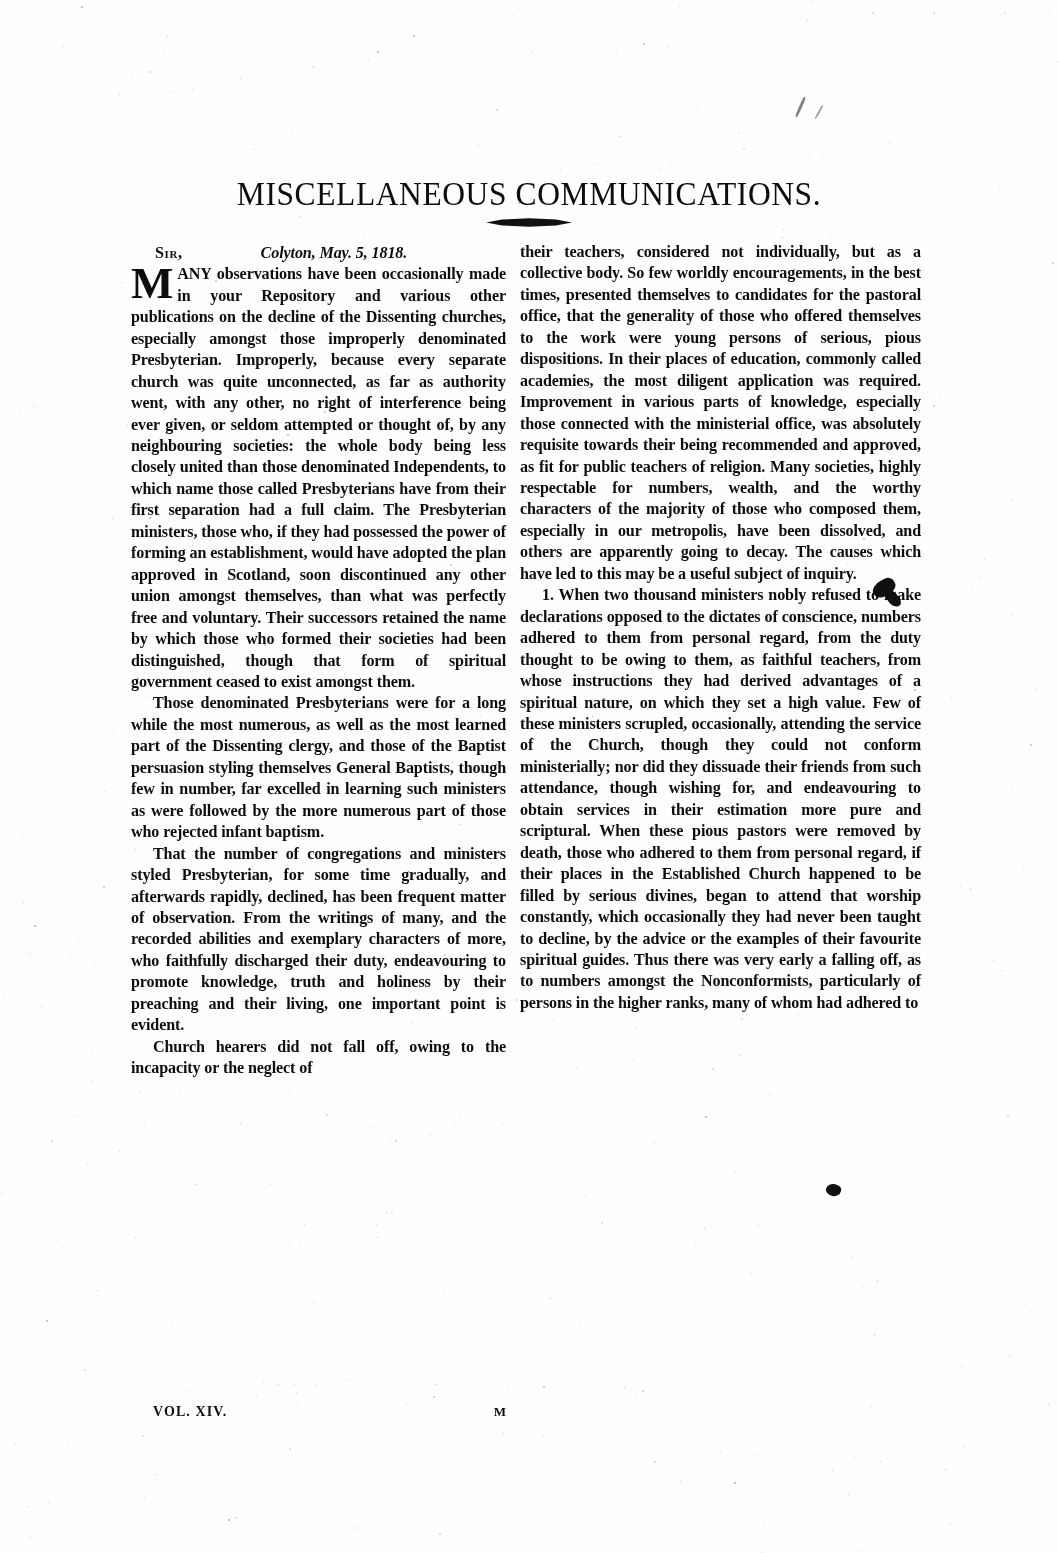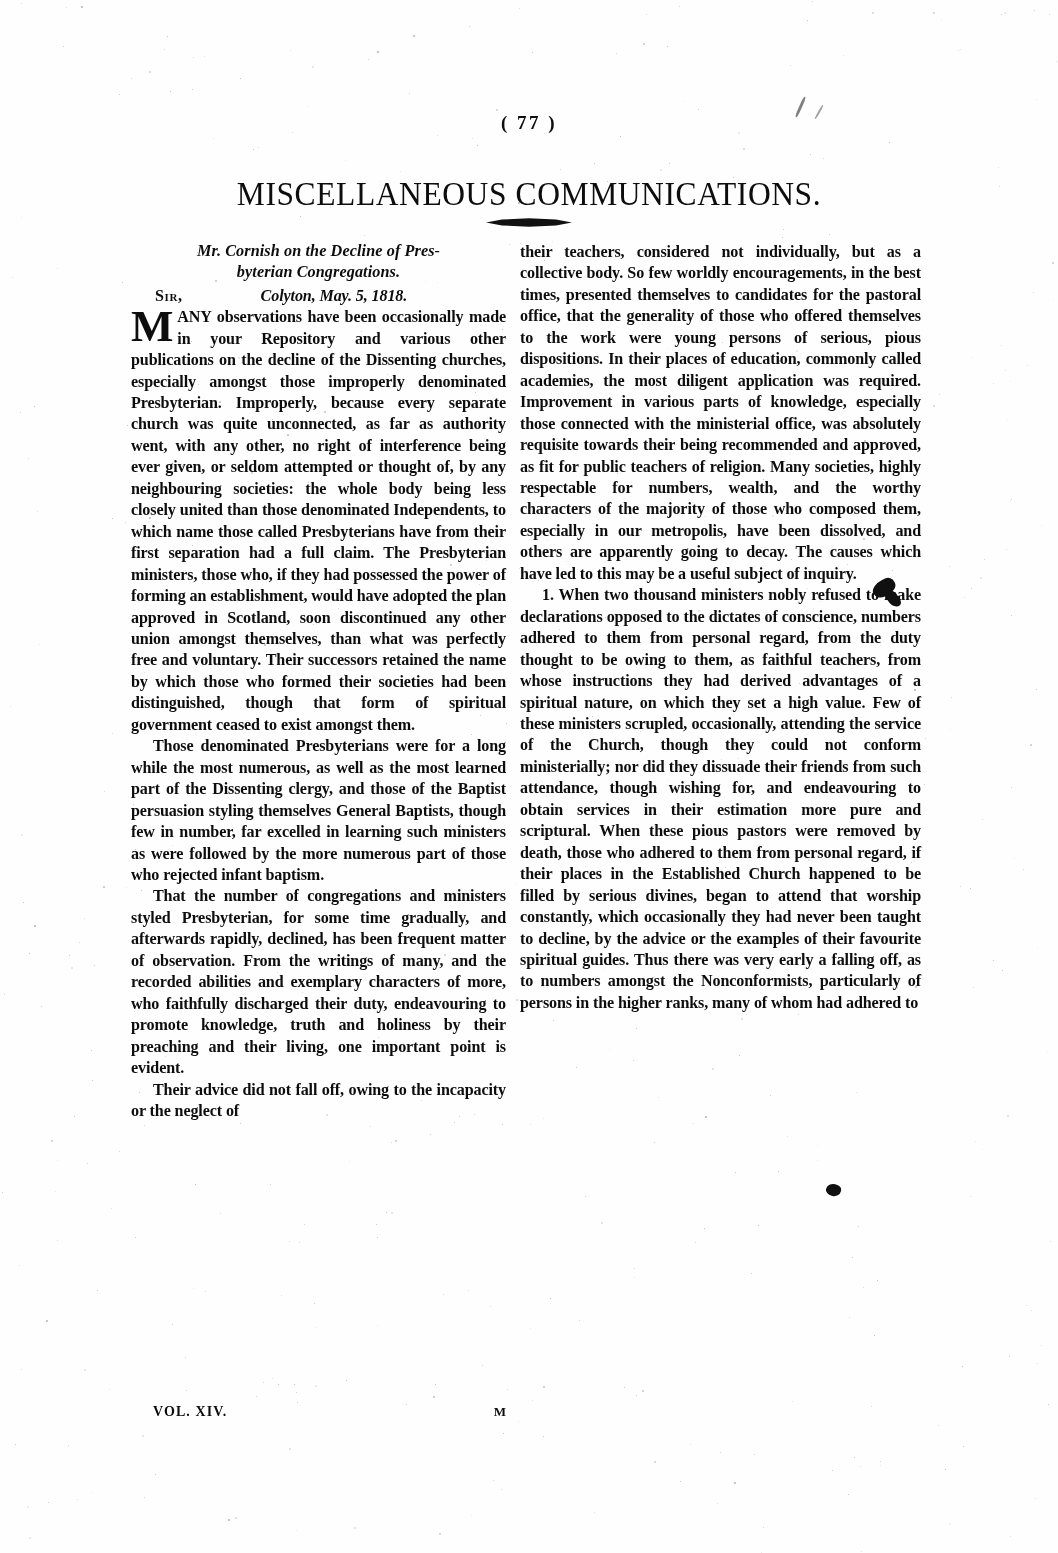--- a/index.html
+++ b/index.html
@@ -741,48 +741,43 @@
       <span class="speck" style="left:297px;top:1402px;width:1px;height:1px;opacity:0.57"></span>
       <span class="speck" style="left:912px;top:498px;width:1px;height:1px;opacity:0.19"></span>
       <span class="speck" style="left:544px;top:260px;width:1px;height:1px;opacity:0.57"></span>
       <span class="speck" style="left:958px;top:50px;width:1px;height:1px;opacity:0.35"></span>
       <span class="speck" style="left:433px;top:1396px;width:2px;height:2px;opacity:0.50"></span>
       <span class="speck" style="left:330px;top:205px;width:1px;height:1px;opacity:0.29"></span>
       <span class="speck" style="left:139px;top:474px;width:1px;height:1px;opacity:0.27"></span>
       <span class="speck" style="left:1027px;top:365px;width:1px;height:1px;opacity:0.34"></span>
     </div>
 
-  <div class="page-folio">( 77 )</div>
 
   <div class="section-title">MISCELLANEOUS COMMUNICATIONS.</div>
 
   <div class="rule-ornament">
     <svg width="86" height="9" viewBox="0 0 86 9">
       <path d="M0 4.5 L16 1.6 L43 0.2 L70 1.6 L86 4.5 L70 7.4 L43 8.8 L16 7.4 Z" fill="#111"></path>
     </svg>
   </div>
 
   <div class="columns">
 
     <div class="col col-left">
 
-      <div class="art-head">
-        <span>Mr. Cornish on the Decline of Pres-</span><br>
-        <span>byterian Congregations.</span>
-      </div>
 
       <div class="dateline">
         <span class="salute">Sir,</span><span class="place">Colyton, May. 5, 1818.</span>
       </div>
 
       <p class="dropcap-para"><span class="dropcap">M</span><span>ANY observations have been occasionally made in your Repository and various other publications on the decline of the Dissenting churches, especially amongst those improperly denominated Presbyterian. Improperly, because every separate church was quite unconnected, as far as authority went, with any other, no right of interference being ever given, or seldom attempted or thought of, by any neighbouring societies: the whole body being less closely united than those denominated Independents, to which name those called Presbyterians have from their first separation had a full claim. The Presbyterian ministers, those who, if they had possessed the power of forming an establishment, would have adopted the plan approved in Scotland, soon discontinued any other union amongst themselves, than what was perfectly free and voluntary. Their successors retained the name by which those who formed their societies had been distinguished, though that form of spiritual government ceased to exist amongst them.</span></p>
 
       <p class="para">Those denominated Presbyterians were for a long while the most numerous, as well as the most learned part of the Dissenting clergy, and those of the Baptist persuasion styling themselves General Baptists, though few in number, far excelled in learning such ministers as were followed by the more numerous part of those who rejected infant baptism.</p>
       <p class="para">That the number of congregations and ministers styled Presbyterian, for some time gradually, and afterwards rapidly, declined, has been frequent matter of observation. From the writings of many, and the recorded abilities and exemplary characters of more, who faithfully discharged their duty, endeavouring to promote knowledge, truth and holiness by their preaching and their living, one important point is evident.</p>
-      <p class="para">Their advice did not fall off, owing to the incapacity or the neglect of</p>
+      <p class="para">Church hearers did not fall off, owing to the incapacity or the neglect of</p>
     </div>
 
     <div class="col col-right">
       <p class="para cont">their teachers, considered not individually, but as a collective body. So few worldly encouragements, in the best times, presented themselves to candidates for the pastoral office, that the generality of those who offered themselves to the work were young persons of serious, pious dispositions. In their places of education, commonly called academies, the most diligent application was required. Improvement in various parts of knowledge, especially those connected with the ministerial office, was absolutely requisite towards their being recommended and approved, as fit for public teachers of religion. Many societies, highly respectable for numbers, wealth, and the worthy characters of the majority of those who composed them, especially in our metropolis, have been dissolved, and others are apparently going to decay. The causes which have led to this may be a useful subject of inquiry.</p>
       <p class="para">1. When two thousand ministers nobly refused to make declarations opposed to the dictates of conscience, numbers adhered to them from personal regard, from the duty thought to be owing to them, as faithful teachers, from whose instructions they had derived advantages of a spiritual nature, on which they set a high value. Few of these ministers scrupled, occasionally, attending the service of the Church, though they could not conform ministerially; nor did they dissuade their friends from such attendance, though wishing for, and endeavouring to obtain services in their estimation more pure and scriptural. When these pious pastors were removed by death, those who adhered to them from personal regard, if their places in the Established Church happened to be filled by serious divines, began to attend that worship constantly, which occasionally they had never been taught to decline, by the advice or the examples of their favourite spiritual guides. Thus there was very early a falling off, as to numbers amongst the Nonconformists, particularly of persons in the higher ranks, many of whom had adhered to</p>
     </div>
   </div>
 
   <div class="footer-line">
     <span class="volume">VOL. XIV.</span>

